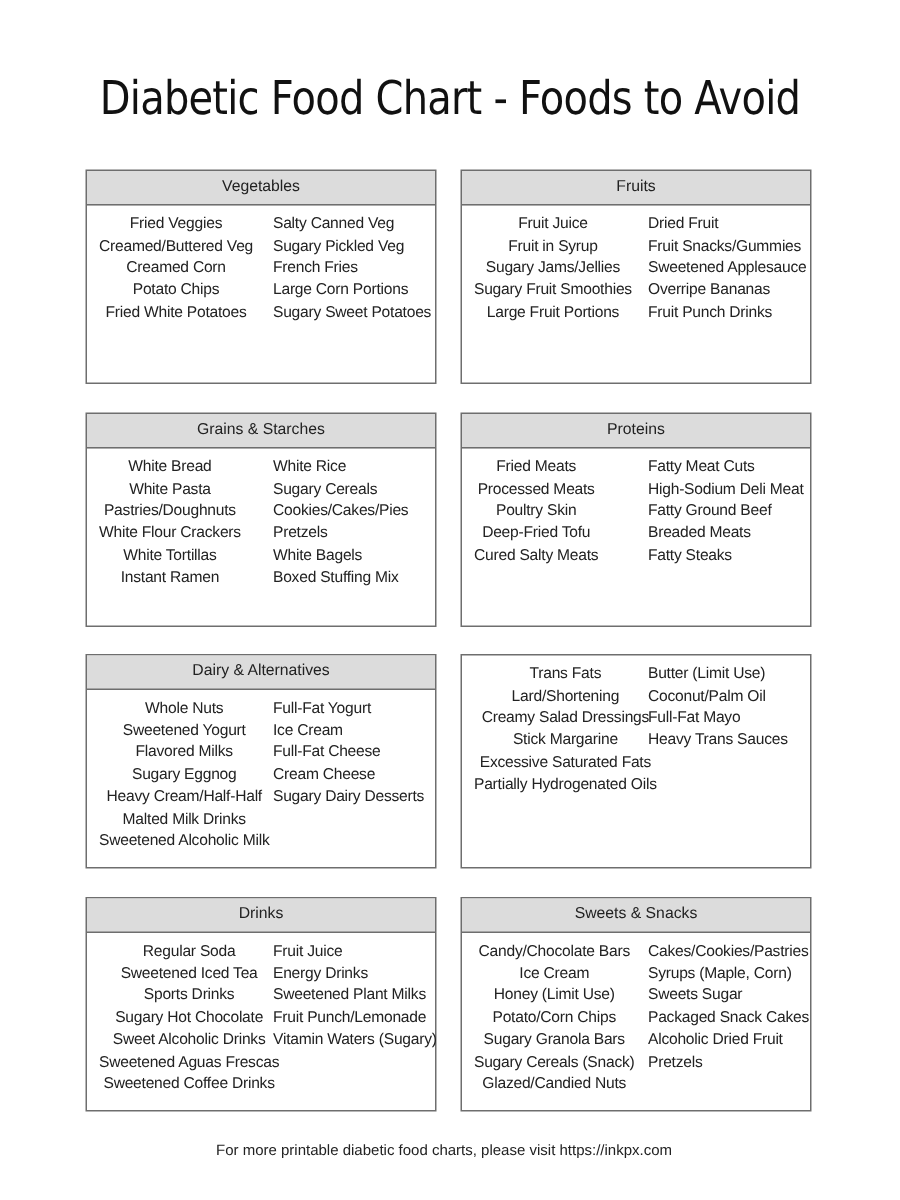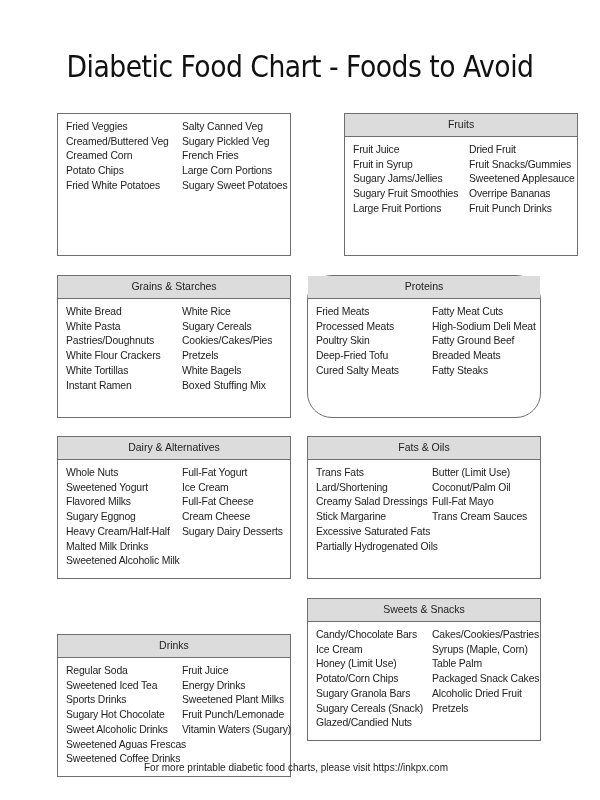--- a/index.html
+++ b/index.html
@@ -13,56 +13,57 @@
     position: absolute; width: 234px; height: 143px;
     border: 1.5px solid #6e6e6e; box-sizing: border-box; background: #fff;
   }
   .box-header {
     height: 22px; background: #dcdcdc; border-bottom: 1.5px solid #6e6e6e;
     text-align: center; font-size: 10.5px; line-height: 21px; color: #222;
     font-family: "Liberation Sans", sans-serif;
   }
   .box-body { position: relative; padding: 6px 0 0 8px; }
   .col { position: absolute; top: 6px; }
-  .col.c1 { left: 8px; }
+  .col.c1 { left: 8px; text-align: center; }
   .col.c2 { left: 124px; }
   .item {
     font-family: "Liberation Sans", sans-serif; font-size: 10.4px; line-height: 14.7px;
     color: #222; white-space: nowrap; letter-spacing: -0.15px;
   }
   .footer {
     position: absolute; left: 0; top: 762px; width: 592px; text-align: center;
     font-family: "Liberation Sans", sans-serif; font-size: 10px; color: #222;
   }
 </style>
 </head>
 <body>
 
 <div class="title">Diabetic Food Chart - Foods to Avoid</div>
 
 <div id="boxes">
     <div class="box" style="left: 57px; top: 113px;">
+      <div class="box-header">Vegetables</div>
       <div class="box-body">
         <div class="col c1">
           <div class="item">Fried Veggies</div>
           <div class="item">Creamed/Buttered Veg</div>
           <div class="item">Creamed Corn</div>
           <div class="item">Potato Chips</div>
           <div class="item">Fried White Potatoes</div>
         </div>
         <div class="col c2">
           <div class="item">Salty Canned Veg</div>
           <div class="item">Sugary Pickled Veg</div>
           <div class="item">French Fries</div>
           <div class="item">Large Corn Portions</div>
           <div class="item">Sugary Sweet Potatoes</div>
         </div>
       </div>
     </div>
-    <div class="box" style="left: 307px; top: 113px; margin-left: 37px;">
+    <div class="box" style="left: 307px; top: 113px;">
       <div class="box-header">Fruits</div>
       <div class="box-body">
         <div class="col c1">
           <div class="item">Fruit Juice</div>
           <div class="item">Fruit in Syrup</div>
           <div class="item">Sugary Jams/Jellies</div>
           <div class="item">Sugary Fruit Smoothies</div>
           <div class="item">Large Fruit Portions</div>
         </div>
         <div class="col c2">
@@ -88,21 +89,21 @@
         <div class="col c2">
           <div class="item">White Rice</div>
           <div class="item">Sugary Cereals</div>
           <div class="item">Cookies/Cakes/Pies</div>
           <div class="item">Pretzels</div>
           <div class="item">White Bagels</div>
           <div class="item">Boxed Stuffing Mix</div>
         </div>
       </div>
     </div>
-    <div class="box" style="left: 307px; top: 275px; border-radius: 25px;">
+    <div class="box" style="left: 307px; top: 275px;">
       <div class="box-header">Proteins</div>
       <div class="box-body">
         <div class="col c1">
           <div class="item">Fried Meats</div>
           <div class="item">Processed Meats</div>
           <div class="item">Poultry Skin</div>
           <div class="item">Deep-Fried Tofu</div>
           <div class="item">Cured Salty Meats</div>
         </div>
         <div class="col c2">
@@ -129,39 +130,38 @@
         <div class="col c2">
           <div class="item">Full-Fat Yogurt</div>
           <div class="item">Ice Cream</div>
           <div class="item">Full-Fat Cheese</div>
           <div class="item">Cream Cheese</div>
           <div class="item">Sugary Dairy Desserts</div>
         </div>
       </div>
     </div>
     <div class="box" style="left: 307px; top: 436px;">
-      <div class="box-header">Fats &amp; Oils</div>
       <div class="box-body">
         <div class="col c1">
           <div class="item">Trans Fats</div>
           <div class="item">Lard/Shortening</div>
           <div class="item">Creamy Salad Dressings</div>
           <div class="item">Stick Margarine</div>
           <div class="item">Excessive Saturated Fats</div>
           <div class="item">Partially Hydrogenated Oils</div>
         </div>
         <div class="col c2">
           <div class="item">Butter (Limit Use)</div>
           <div class="item">Coconut/Palm Oil</div>
           <div class="item">Full-Fat Mayo</div>
-          <div class="item">Trans Cream Sauces</div>
-        </div>
-      </div>
-    </div>
-    <div class="box" style="left: 57px; top: 598px; margin-top: 36px;">
+          <div class="item">Heavy Trans Sauces</div>
+        </div>
+      </div>
+    </div>
+    <div class="box" style="left: 57px; top: 598px;">
       <div class="box-header">Drinks</div>
       <div class="box-body">
         <div class="col c1">
           <div class="item">Regular Soda</div>
           <div class="item">Sweetened Iced Tea</div>
           <div class="item">Sports Drinks</div>
           <div class="item">Sugary Hot Chocolate</div>
           <div class="item">Sweet Alcoholic Drinks</div>
           <div class="item">Sweetened Aguas Frescas</div>
           <div class="item">Sweetened Coffee Drinks</div>
@@ -183,21 +183,21 @@
           <div class="item">Ice Cream</div>
           <div class="item">Honey (Limit Use)</div>
           <div class="item">Potato/Corn Chips</div>
           <div class="item">Sugary Granola Bars</div>
           <div class="item">Sugary Cereals (Snack)</div>
           <div class="item">Glazed/Candied Nuts</div>
         </div>
         <div class="col c2">
           <div class="item">Cakes/Cookies/Pastries</div>
           <div class="item">Syrups (Maple, Corn)</div>
-          <div class="item">Table Palm</div>
+          <div class="item">Sweets Sugar</div>
           <div class="item">Packaged Snack Cakes</div>
           <div class="item">Alcoholic Dried Fruit</div>
           <div class="item">Pretzels</div>
         </div>
       </div>
     </div>
   </div>
 
 <div class="footer">For more printable diabetic food charts, please visit https://inkpx.com</div>
 

